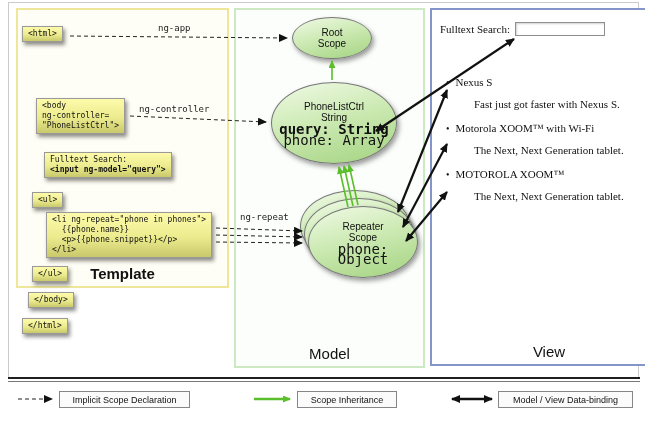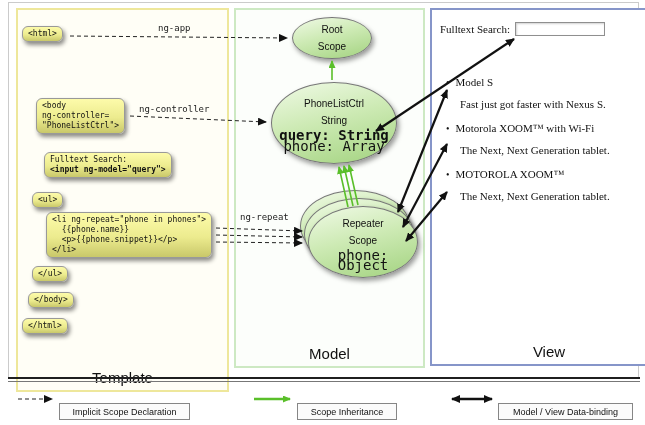--- a/index.html
+++ b/index.html
@@ -4,40 +4,40 @@
 <style>
   * { margin:0; padding:0; box-sizing:border-box; }
   html,body { background:#fff; }
   body { font-family:"Liberation Sans", sans-serif; color:#111; }
   .canvas { position:relative; width:645px; height:425px; background:#fff; overflow:hidden; }
 
   .frame { position:absolute; left:8px; top:2px; width:631px; height:375px;
            border:1px solid #cbcbcb; border-bottom:none; }
 
   .panel { position:absolute; top:8px; z-index:1; }
-  .panel-template { left:16px;  width:213px; height:384px; border:2px solid #eee79b; background:#fffef6; }
+  .panel-template { left:16px;  width:213px; height:280px; border:2px solid #eee79b; background:#fffef6;font-weight:bold; }
   .panel-model    { left:234px; width:191px; height:360px; border:2px solid #cde9c3; background:#fcfefb; }
   .panel-view     { left:430px; width:238px; height:358px; border:2px solid #8695c9; background:#ffffff; }
   .panel-label { position:absolute; bottom:4px; left:0; right:0; text-align:center;
                  font-size:15px; color:#111; }
 
   .code-box { position:absolute; z-index:2;
     background:linear-gradient(180deg,#fdfbaa 0%,#eceb8e 55%,#c9c86a 100%);
-    border:1px solid #999; border-radius:6px; box-shadow:2px 3px 4px rgba(0,0,0,.45);
+    border:1px solid #999; border-radius:0; box-shadow:2px 3px 4px rgba(0,0,0,.45);
     padding:2px 5px; font-family:"DejaVu Sans Mono", monospace; font-size:8px;
     line-height:10px; color:#111; }
   .pre { white-space:pre; }
   .bold { font-weight:bold; }
 
   .scope { position:absolute; z-index:2; border:1px solid #777; border-radius:50%;
     background:linear-gradient(165deg,#f0fae6 0%,#cdeab4 45%,#a3d380 100%);
     box-shadow:2px 3px 5px rgba(0,0,0,.40);
     display:flex; flex-direction:column; align-items:center; justify-content:center;
     text-align:center; }
-  .scope-title { font-size:10px; line-height:17px; white-space:pre; }
+  .scope-title { font-size:10px; line-height:11px; white-space:pre; }
   .scope-prop  { font-family:"DejaVu Sans Mono", monospace; font-size:14px; line-height:10px; margin-top:1px; }
   #root-scope      { left:292px; top:17px;  width:80px;  height:42px; }
   #phonelist-scope { left:271px; top:82px;  width:126px; height:82px; }
   .repeater { width:110px; height:72px; }
   #repeater-back2 { left:300px; top:190px; }
   #repeater-back1 { left:304px; top:198px; }
   #repeater-front { left:308px; top:206px; }
 
   .arrow-label { position:absolute; z-index:5; font-family:"DejaVu Sans Mono", monospace;
                  font-size:9px; color:#222; }
@@ -47,31 +47,31 @@
 
   .view-search { position:absolute; left:440px; top:22px; z-index:2;
     display:flex; align-items:center; gap:5px;
     font-family:"Liberation Serif", serif; font-size:11px; }
   .view-search input { width:90px; height:14px; border:1px solid #8f8f8f; background:#fff;
     box-shadow:inset 1px 1px 2px rgba(0,0,0,.18); font-size:10px; padding:0 2px; }
   .view-items { position:absolute; left:446px; top:76px; width:186px; z-index:2;
     font-family:"Liberation Serif", serif; font-size:11px; }
   .vi-title { display:flex; gap:6px; margin-bottom:9px; }
   .vi-title .bullet { font-size:10px; line-height:13px; }
-  .vi-desc { margin-left:14px; margin-bottom:12px; }
+  .vi-desc { margin-left:28px; margin-bottom:12px; }
 
   .svg-overlay { position:absolute; left:0; top:0; z-index:4; pointer-events:none; }
 
   .separator { position:absolute; left:8px; top:377px; width:632px; height:5px;
     border-top:2px solid #1f1f1f; border-bottom:1px solid #777; z-index:1; }
 
   .legend-box { position:absolute; top:391px; height:17px; z-index:2;
     border:1px solid #868686; background:#fbfbfb;
     display:flex; align-items:center; justify-content:center;
-    font-size:9px; color:#111;margin-top:12px; }
+    font-size:9px; color:#111; }
   #legend-implicit    { left:59px;  width:131px; }
   #legend-inheritance { left:297px; width:100px; }
   #legend-databinding { left:498px; width:135px; }
 </style>
 </head>
 <body>
 
 <div class="canvas">
 
   <div class="frame"></div>
@@ -125,21 +125,21 @@
 
   <div class="view-search">
     <span>Fulltext Search:</span>
     <input type="text" value="" style="">
   </div>
 
   <div class="view-items">
     <div class="view-item">
       <div class="vi-title">
         <span class="bullet">•</span>
-        <span>Model S</span>
+        <span>Nexus S</span>
       </div>
       <div class="vi-desc">Fast just got faster with Nexus S.</div>
     </div>
     <div class="view-item">
       <div class="vi-title">
         <span class="bullet">•</span>
         <span>Motorola XOOM™ with Wi-Fi</span>
       </div>
       <div class="vi-desc">The Next, Next Generation tablet.</div>
     </div>

